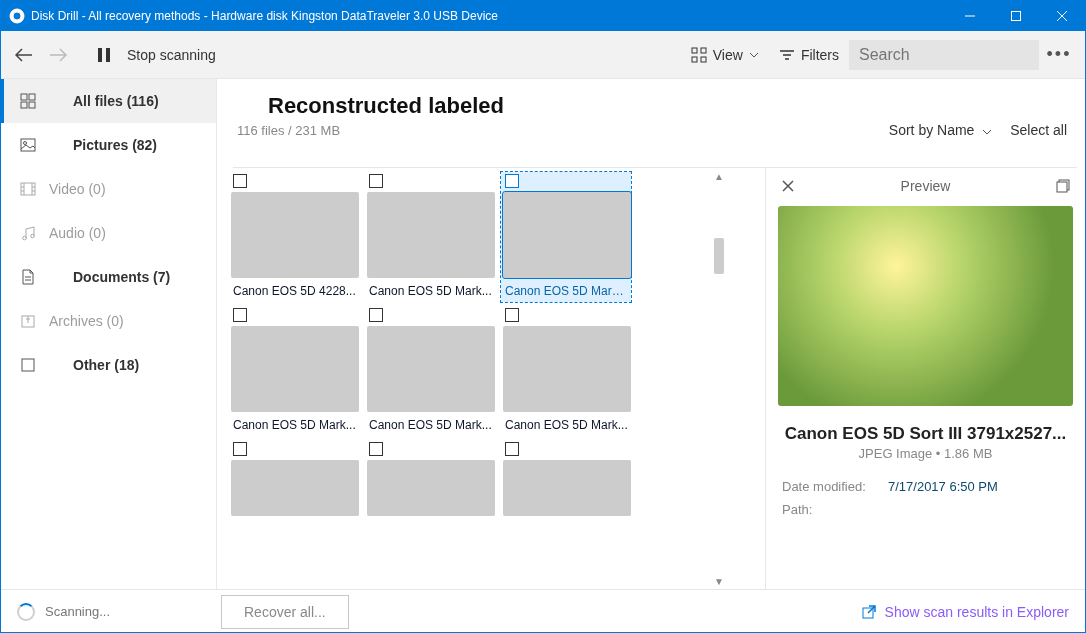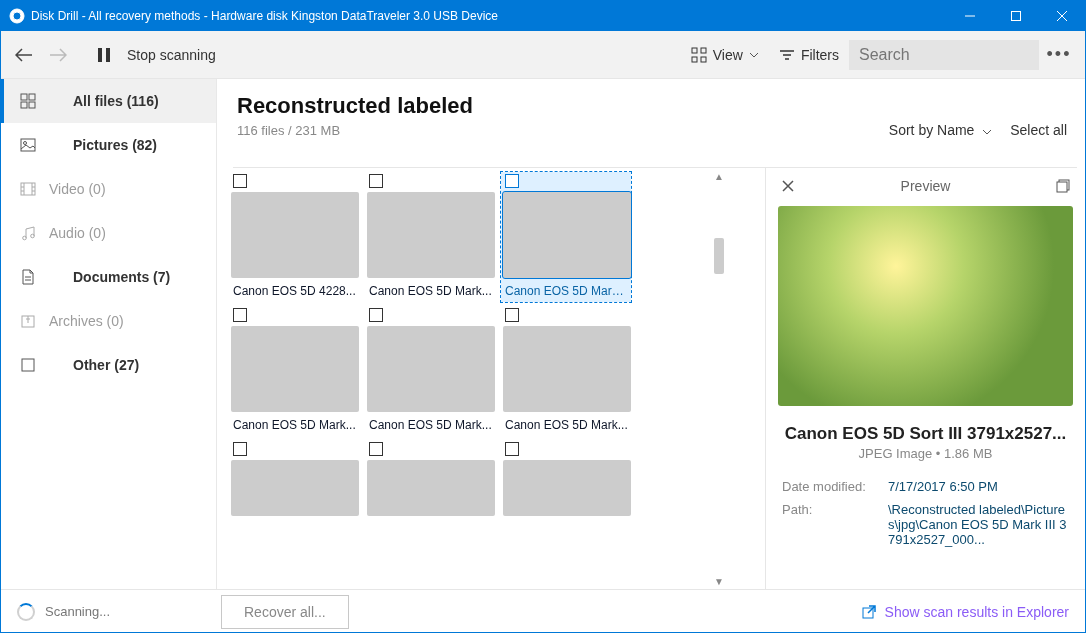--- a/index.html
+++ b/index.html
@@ -24,21 +24,21 @@
 .sidebar { width: 216px; background: #fff; border-right: 1px solid #e8e8e8; display: flex; flex-direction: column; }
 .sidebar-item { display: flex; align-items: center; gap: 12px; padding: 0 18px; height: 44px; font-size: 14px; color: #333; cursor: pointer; }
 .sidebar-item .ico { width: 18px; display: flex; align-items: center; justify-content: center; }
 .sidebar-item.bold { font-weight: 600; gap: 36px; }
 .sidebar-item.dim { color: #9c9c9c; }
 .sidebar-item.active { background: #f0f0f0; position: relative; }
 .sidebar-item.active::before { content:""; position:absolute; left:0; top:0; bottom:0; width:3px; background:#0078d7; }
 
 .content { flex: 1; display: flex; flex-direction: column; position: relative; }
 .content-header { padding: 14px 20px 6px; }
-.content-header h1 { font-size: 22px; font-weight: 600; color: #111; }
+.content-header h1 { font-size: 22px; font-weight: 600; color: #111; margin-left: 31px; }
 .content-sub { color: #888; font-size: 13px; margin-top: 4px; }
 .sort-row { display: flex; align-items: center; justify-content: flex-end; gap: 18px; padding: 4px 18px 6px; font-size: 14px; color: #333; }
 .tab-row { height: 24px; border-bottom: 1px solid #e6e6e6; margin: 0 8px 0 16px; }
 
 .grid-wrap { display: flex; flex: 1; overflow: hidden; }
 .grid { flex: 1; padding: 6px 0 6px 14px; display: flex; flex-wrap: wrap; align-content: flex-start; gap: 8px 6px; overflow: hidden; position: relative; }
 .scrollbar { width: 16px; background: #fff; position: relative; }
 .scroll-up, .scroll-down { position:absolute; left:0; right:0; height:16px; display:flex; align-items:center; justify-content:center; color:#888; font-size:10px; }
 .scroll-up { top:0; } .scroll-down { bottom:0; }
 .scroll-thumb { position:absolute; left:3px; width:10px; top:70px; height:36px; background:#ccc; border-radius:2px; }
@@ -212,21 +212,21 @@
           </svg>
         </span>
         <span>Archives (0)</span>
       </div>
       <div class="sidebar-item bold">
         <span class="ico">
           <svg width="16" height="16" stroke="#555" fill="none">
             <rect x="2" y="2" width="12" height="12"></rect>
           </svg>
         </span>
-        <span>Other (27)</span>
+        <span>Other (18)</span>
       </div>
     </div>
 
   <div class="content">
     <div style="display:flex; align-items:flex-end;">
       <div class="content-header" style="flex:1">
         <h1>Reconstructed labeled</h1>
         <div class="content-sub">116 files / 231 MB</div>
       </div>
       <div class="sort-row">
@@ -307,21 +307,20 @@
         <div class="preview-img ph3"></div>
         <div class="preview-title">Canon EOS 5D Sort III 3791x2527...</div>
         <div class="preview-meta">JPEG Image • 1.86 MB</div>
         <div id="props">
             <div class="prop-row">
               <div class="prop-label">Date modified:</div>
               <div class="prop-val">7/17/2017 6:50 PM</div>
             </div>
             <div class="prop-row">
               <div class="prop-label">Path:</div>
-              <div class="prop-val">\Reconstructed labeled\Pictures\jpg\Canon EOS 5D Mark III 3791x2527_000...</div>
             </div>
           </div>
       </div>
     </div>
   </div>
 </div>
 
 <div class="footer">
   <div class="footer-status">
     <div class="spinner"></div>

